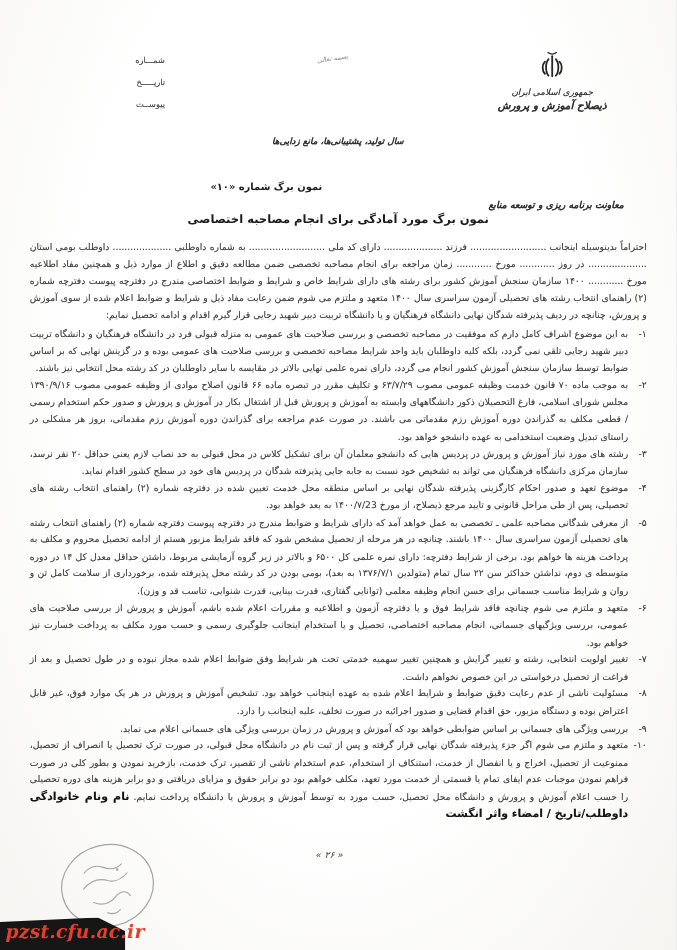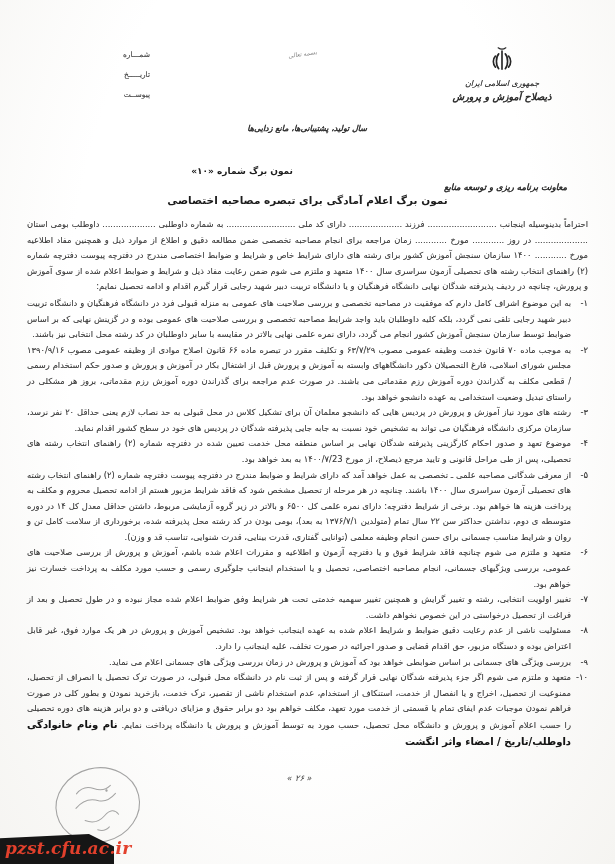--- a/index.html
+++ b/index.html
@@ -91,21 +91,21 @@
     <div class="org-line republic">جمهوری اسلامی ایران</div>
     <div class="org-line ministry">ذیصلاح آموزش و پرورش</div>
   </div>
 
   <div class="deputy">معاونت برنامه ریزی و توسعه منابع</div>
 
   <div class="slogan">سال تولید، پشتیبانی‌ها، مانع زدایی‌ها</div>
 
   <div class="form-no">نمون برگ شماره «۱۰»</div>
 
-  <div class="title">نمون برگ اعلام آمادگی برای تبصره مصاحبه اختصاصی</div>
+  <div class="title">نمون برگ مورد آمادگی برای انجام مصاحبه اختصاصی</div>
 
   <div class="body">
     <p class="intro">احتراماً بدینوسیله اینجانب .......................... فرزند .................... دارای کد ملی .......................... به شماره داوطلبی .................... داوطلب بومی استان .................... در روز ............ مورخ ............ زمان مراجعه برای انجام مصاحبه تخصصی ضمن مطالعه دقیق و اطلاع از موارد ذیل و همچنین مفاد اطلاعیه مورخ ............ ۱۴۰۰ سازمان سنجش آموزش کشور برای رشته های دارای شرایط خاص و شرایط و ضوابط اختصاصی مندرج در دفترچه پیوست دفترچه شماره (۲) راهنمای انتخاب رشته های تحصیلی آزمون سراسری سال ۱۴۰۰ متعهد و ملتزم می شوم ضمن رعایت مفاد ذیل و شرایط و ضوابط اعلام شده از سوی آموزش و پرورش، چنانچه در ردیف پذیرفته شدگان نهایی دانشگاه فرهنگیان و یا دانشگاه تربیت دبیر شهید رجایی قرار گیرم اقدام و ادامه تحصیل نمایم:</p>
 
     <div class="item">
       <span class="num">۱-</span>
       <span class="txt">به این موضوع اشراف کامل دارم که موفقیت در مصاحبه تخصصی و بررسی صلاحیت های عمومی به منزله قبولی فرد در دانشگاه فرهنگیان و دانشگاه تربیت دبیر شهید رجایی تلقی نمی گردد، بلکه کلیه داوطلبان باید واجد شرایط مصاحبه تخصصی و بررسی صلاحیت های عمومی بوده و در گزینش نهایی که بر اساس ضوابط توسط سازمان سنجش آموزش کشور انجام می گردد، دارای نمره علمی نهایی بالاتر در مقایسه با سایر داوطلبان در کد رشته محل انتخابی نیز باشند.</span>
     </div>
     <div class="item">
       <span class="num">۲-</span>

